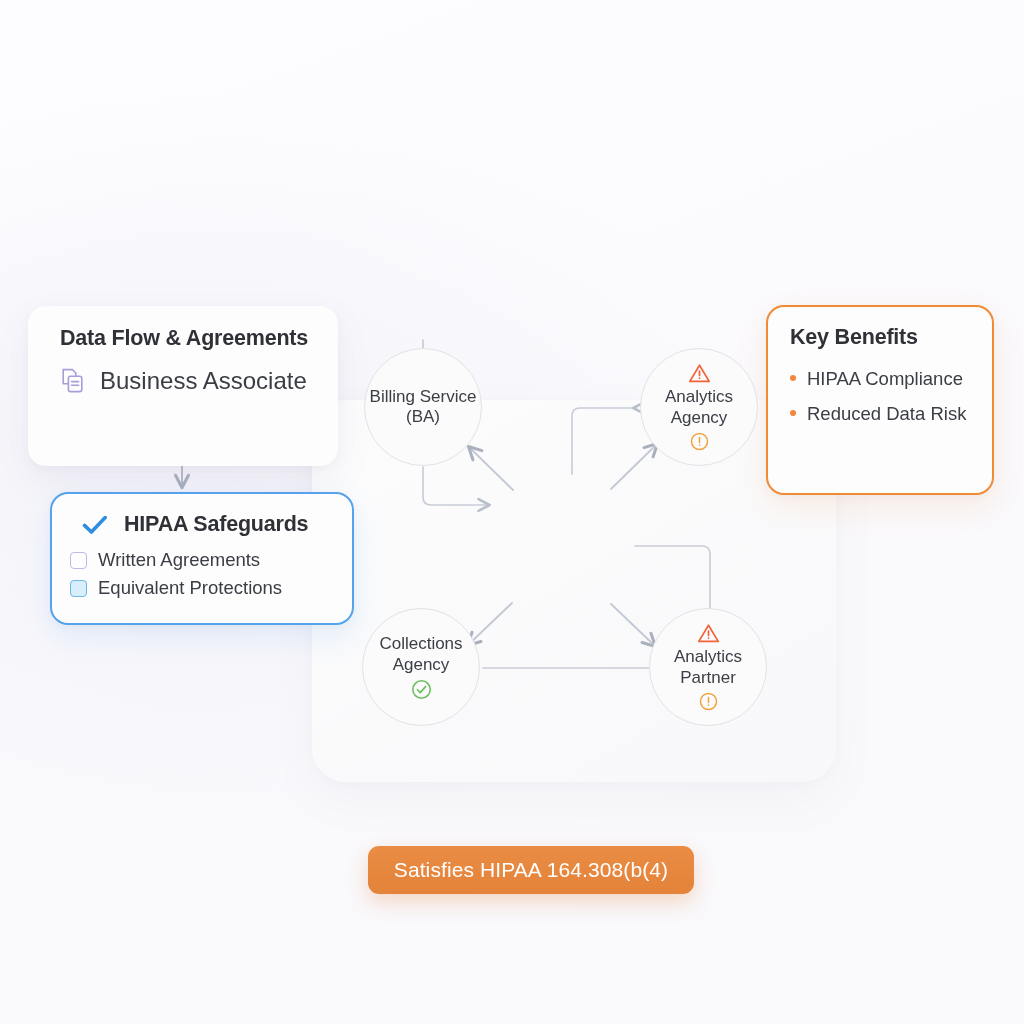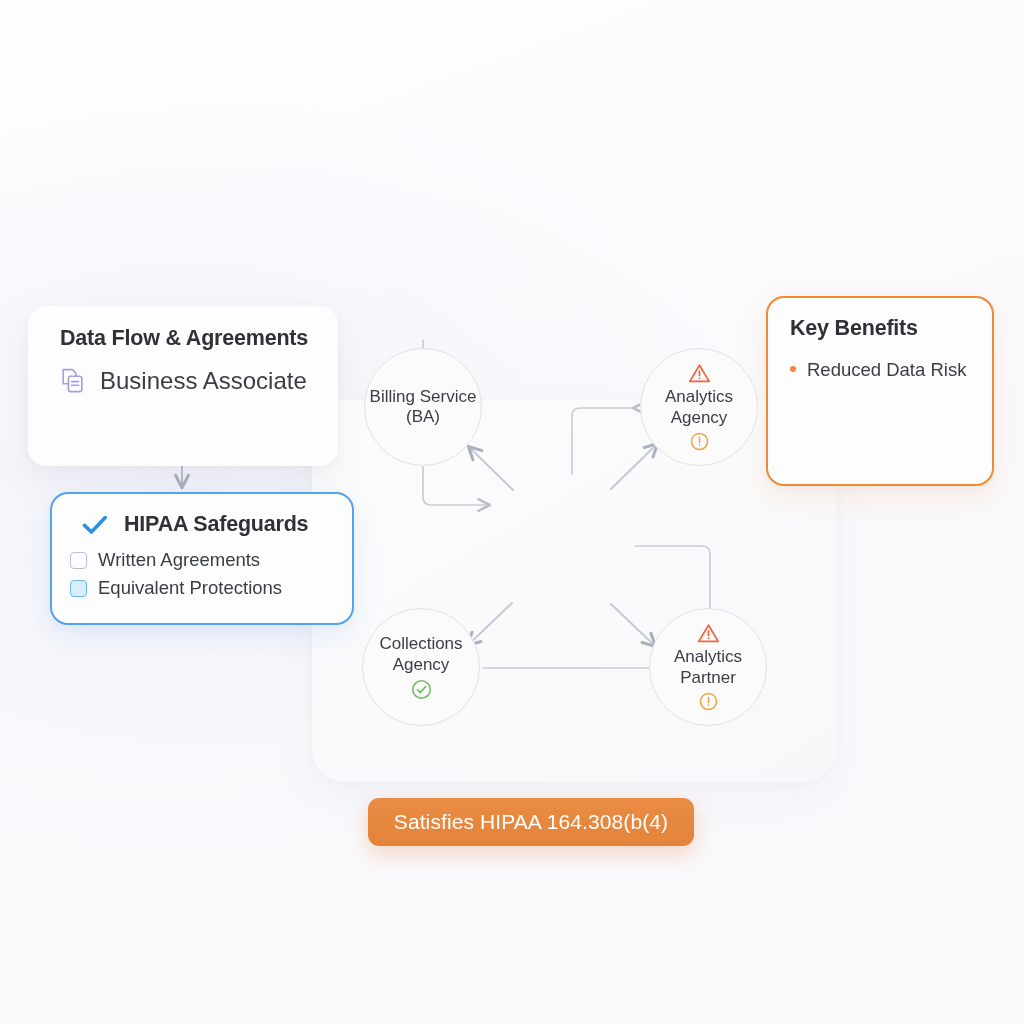--- a/index.html
+++ b/index.html
@@ -115,21 +115,21 @@
     border-radius: 4px;
     flex: 0 0 17px;
   }
   .cb.purple { border: 1.8px solid #c3b6e8; background: #fefeff; }
   .cb.blue   { border: 1.8px solid #69b8e8; background: #d8eefb; }
   .cb-label { font-size: 18.5px; color: #3b3d44; white-space: nowrap; }
 
   
   #card-benefits {
     left: 766px;
-    top: 296px;
+    top: 305px;
     width: 228px;
     height: 190px;
     border: 2.6px solid #f08a34;
     padding: 18px 8px 0 22px;
     box-shadow: 0 12px 30px rgba(240,138,52,0.12),
                 0 2px 8px rgba(120,120,150,0.05);
   }
   #card-benefits .card-title { margin-bottom: 18px; }
   .kb-row {
     display: flex;
@@ -187,21 +187,21 @@
 
   #node-billing   { left: 364px; top: 348px; }
   #node-analytics-agency { left: 640px; top: 348px; }
   #node-collections { left: 362px; top: 608px; }
   #node-analytics-partner { left: 649px; top: 608px; }
 
   
   #badge {
     position: absolute;
     left: 368px;
-    top: 798px;
+    top: 846px;
     width: 326px;
     height: 48px;
     border-radius: 11px;
     background: linear-gradient(180deg, #ea8c44 0%, #e4833a 100%);
     display: flex;
     align-items: center;
     justify-content: center;
     box-shadow: 0 8px 20px rgba(228,131,58,0.28);
   }
   #badge .badge-text {
@@ -283,20 +283,24 @@
       <span class="cb blue"></span>
       <span class="cb-label">Equivalent Protections</span>
     </div>
   </div>
 
   <div class="card" id="card-benefits">
     <div class="card-title">Key Benefits</div>
 
     <div class="kb-row">
       <span class="kb-dot"></span>
+      <span class="kb-label">HIPAA Compliance</span>
+    </div>
+    <div class="kb-row">
+      <span class="kb-dot"></span>
       <span class="kb-label">Reduced Data Risk</span>
     </div>
   </div>
 
 
   <div class="node peripheral" id="node-billing">
     <span class="node-label">Billing Service
 (BA)</span>
   </div>
 

